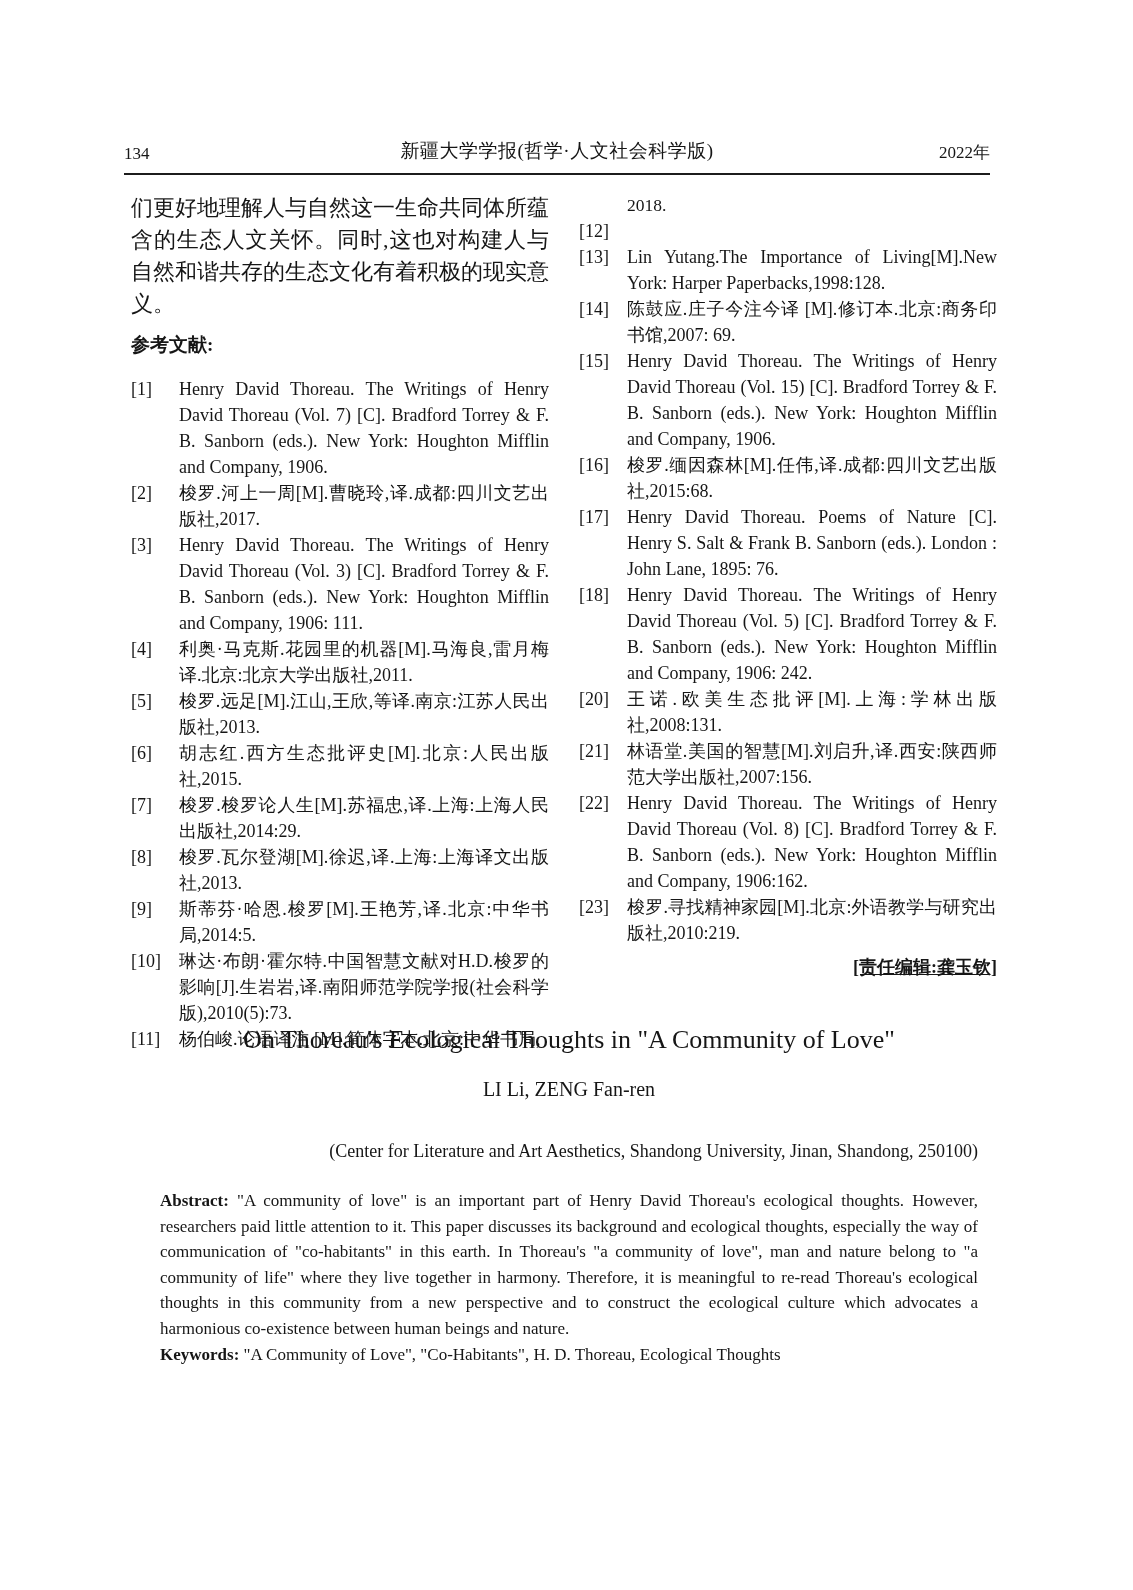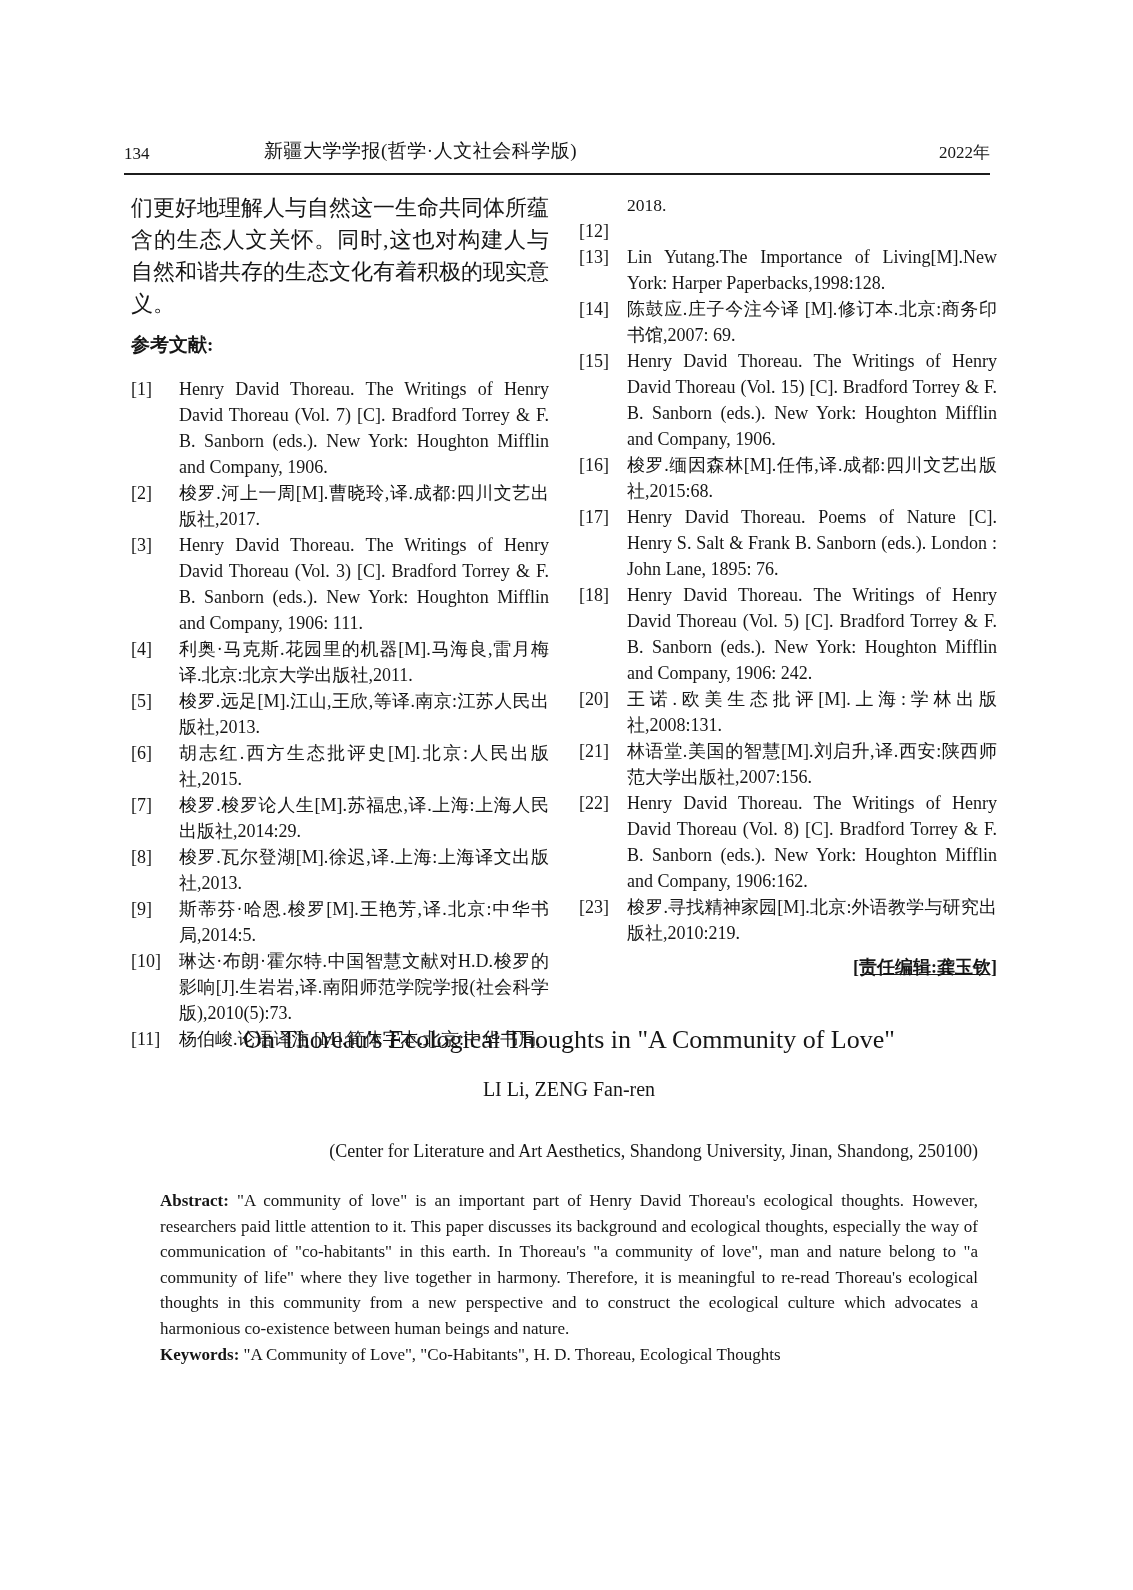--- a/index.html
+++ b/index.html
@@ -13,21 +13,21 @@
   .page { position: relative; width: 997px; height: 1590px; background: #fff; overflow: hidden; }
 
   
   .header {
     position: absolute; left: 124px; top: 138px; width: 866px;
     display: flex; align-items: flex-end;
     border-bottom: 2px solid #1c1c1c;
     padding-bottom: 9px;
   }
   .page-num { width: 140px; font-size: 17px; }
-  .journal-title { flex: 1; font-size: 19px; letter-spacing: 0.5px; }
+  .journal-title { flex: 1; text-align: center; font-size: 19px; letter-spacing: 0.5px; }
   .issue-year { width: 140px; text-align: right; font-size: 17px; }
 
   
   .columns {
     position: absolute; left: 131px; top: 192px; width: 866px;
     display: flex; gap: 30px;
   }
   .col { width: 418px; }
   .intro-paragraph {
     font-size: 22px; line-height: 32px;

